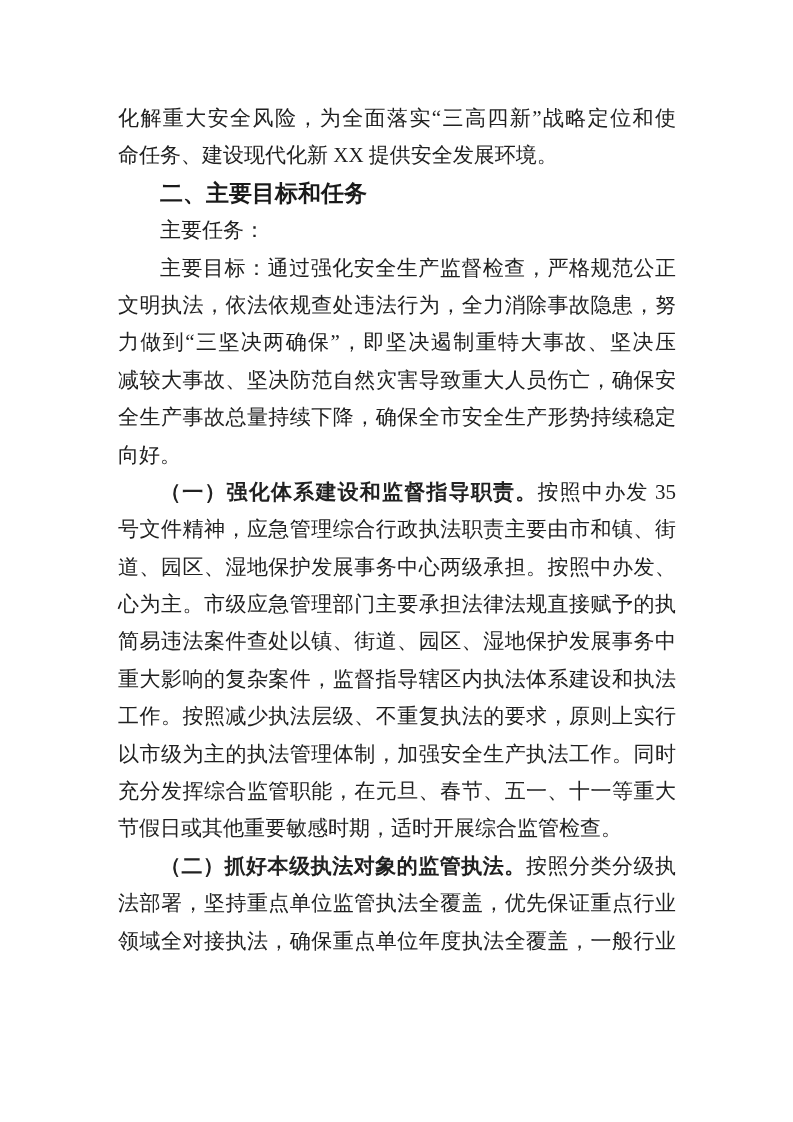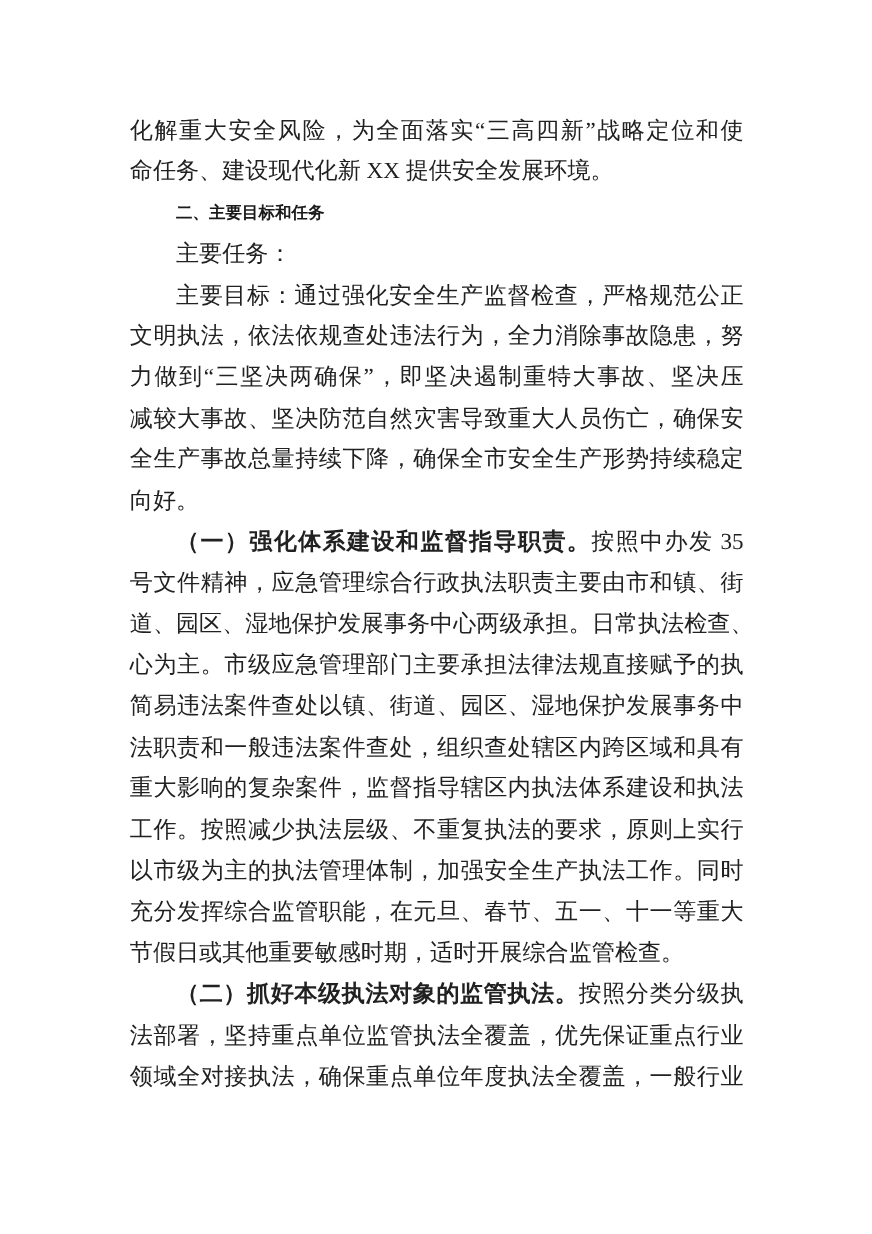--- a/index.html
+++ b/index.html
@@ -35,21 +35,21 @@
   .line.no-justify {
     text-align: center;
     text-align-last: left;
   }
   .line.indent {
     text-indent: 42px;
   }
   .line.heading {
     font-family: "Liberation Sans", sans-serif;
     font-weight: 700;
-    font-size: 15px;
+    font-size: 23px;
     color: #1a1a1a;
   }
   .bold-lead {
     font-weight: 700;
   }
 </style>
 </head>
 <body>
 
 <div class="page">
@@ -68,24 +68,23 @@
         <div class="line indent">主要目标：通过强化安全生产监督检查，严格规范公正</div>
         <div class="line">文明执法，依法依规查处违法行为，全力消除事故隐患，努</div>
         <div class="line">力做到“三坚决两确保”，即坚决遏制重特大事故、坚决压</div>
         <div class="line">减较大事故、坚决防范自然灾害导致重大人员伤亡，确保安</div>
         <div class="line">全生产事故总量持续下降，确保全市安全生产形势持续稳定</div>
         <div class="line no-justify">向好。</div>
       </div>
       <div class="block">
         <div class="line indent"><span class="bold-lead">（一）强化体系建设和监督指导职责。</span><span>按照中办发 35</span></div>
         <div class="line">号文件精神，应急管理综合行政执法职责主要由市和镇、街</div>
-        <div class="line">道、园区、湿地保护发展事务中心两级承担。日常执法检查、</div>
+        <div class="line">道、园区、湿地保护发展事务中心两级承担。按照中办发、</div>
         <div class="line">心为主。市级应急管理部门主要承担法律法规直接赋予的执</div>
         <div class="line">简易违法案件查处以镇、街道、园区、湿地保护发展事务中</div>
-        <div class="line">法职责和一般违法案件查处，组织查处辖区内跨区域和具有</div>
         <div class="line">重大影响的复杂案件，监督指导辖区内执法体系建设和执法</div>
         <div class="line">工作。按照减少执法层级、不重复执法的要求，原则上实行</div>
         <div class="line">以市级为主的执法管理体制，加强安全生产执法工作。同时</div>
         <div class="line">充分发挥综合监管职能，在元旦、春节、五一、十一等重大</div>
         <div class="line no-justify">节假日或其他重要敏感时期，适时开展综合监管检查。</div>
       </div>
       <div class="block">
         <div class="line indent"><span class="bold-lead">（二）抓好本级执法对象的监管执法。</span><span>按照分类分级执</span></div>
         <div class="line">法部署，坚持重点单位监管执法全覆盖，优先保证重点行业</div>
         <div class="line">领域全对接执法，确保重点单位年度执法全覆盖，一般行业</div>

